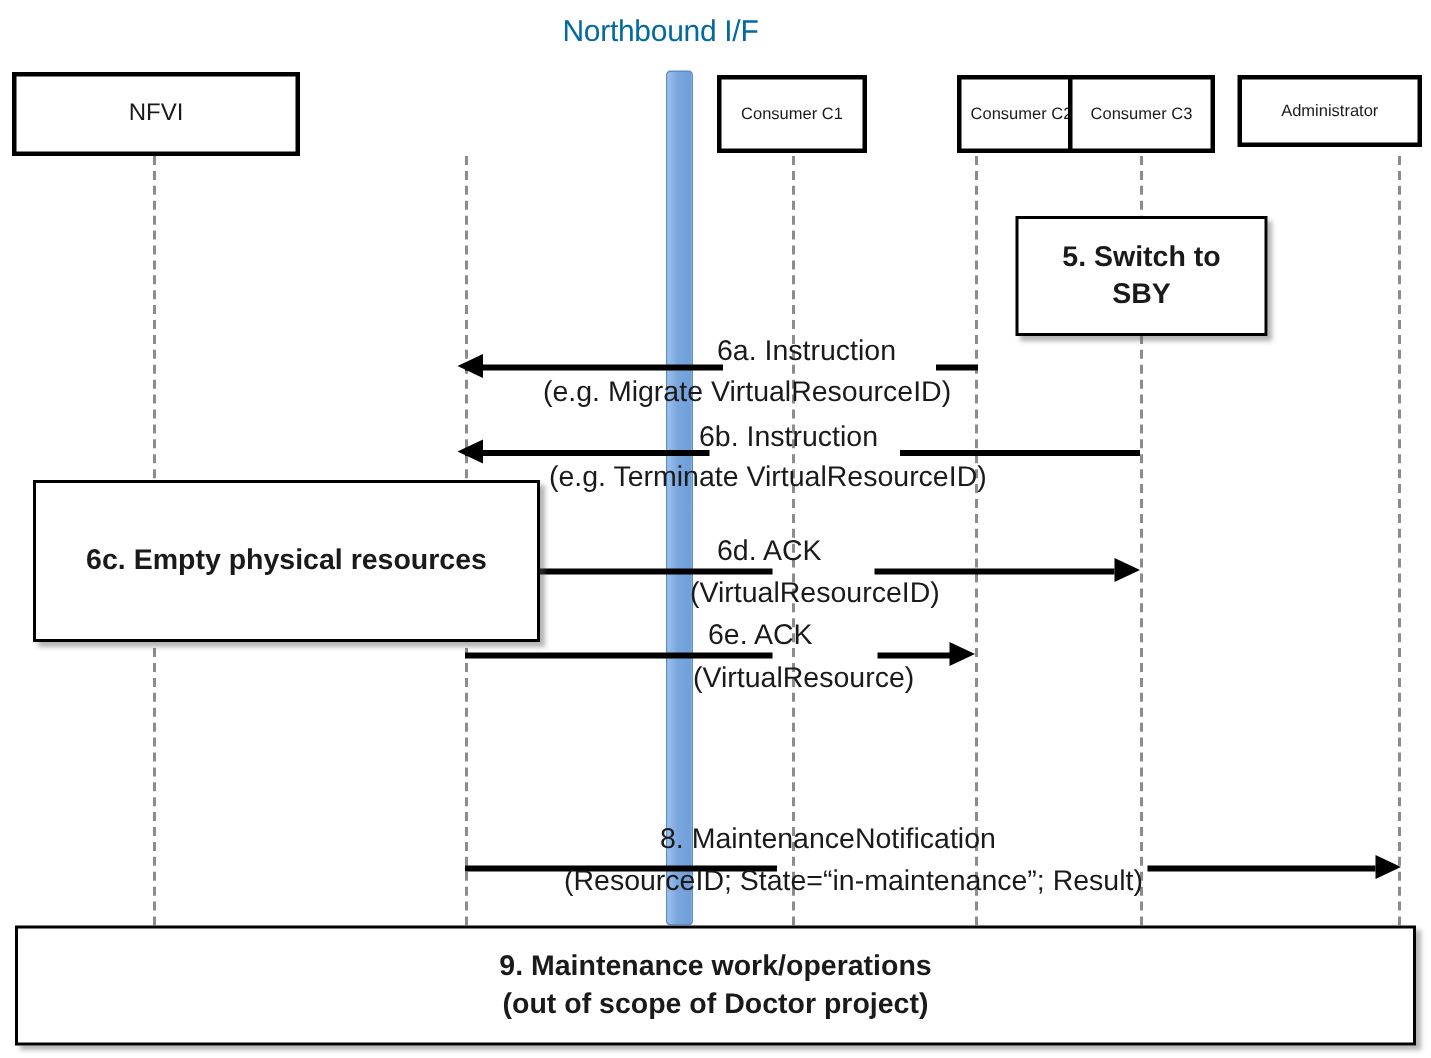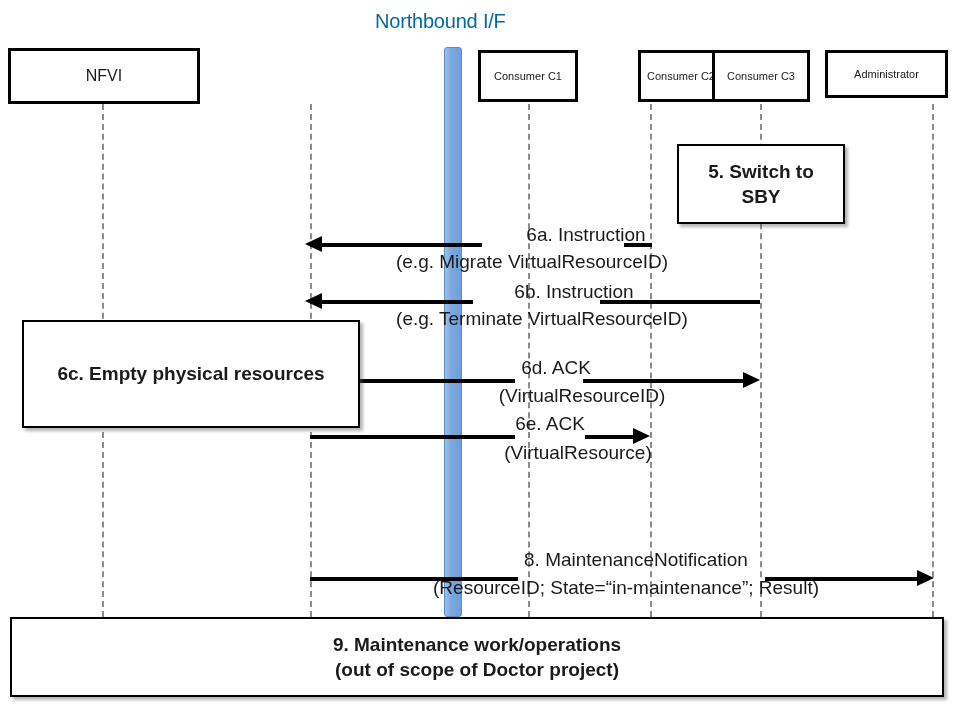--- a/index.html
+++ b/index.html
@@ -97,21 +97,21 @@
 
   
   .msg-label{
     font-size:19px;
     line-height:1.18;
     color:#1a1a1a;
     white-space:nowrap;
     background:transparent;
     z-index:8;
   }
-  .msg-label.center{text-align:center;}
+  .msg-label.center{text-align:left;}
 </style>
 </head>
 <body>
 
 <div id="canvas">
 
   <div class="abs title" style="left:375px;top:10px;">Northbound I/F</div>
 
   <div class="abs lifeline" style="left:102px;top:104px;height:513px;"></div>
   <div class="abs lifeline" style="left:310px;top:104px;height:513px;"></div>

